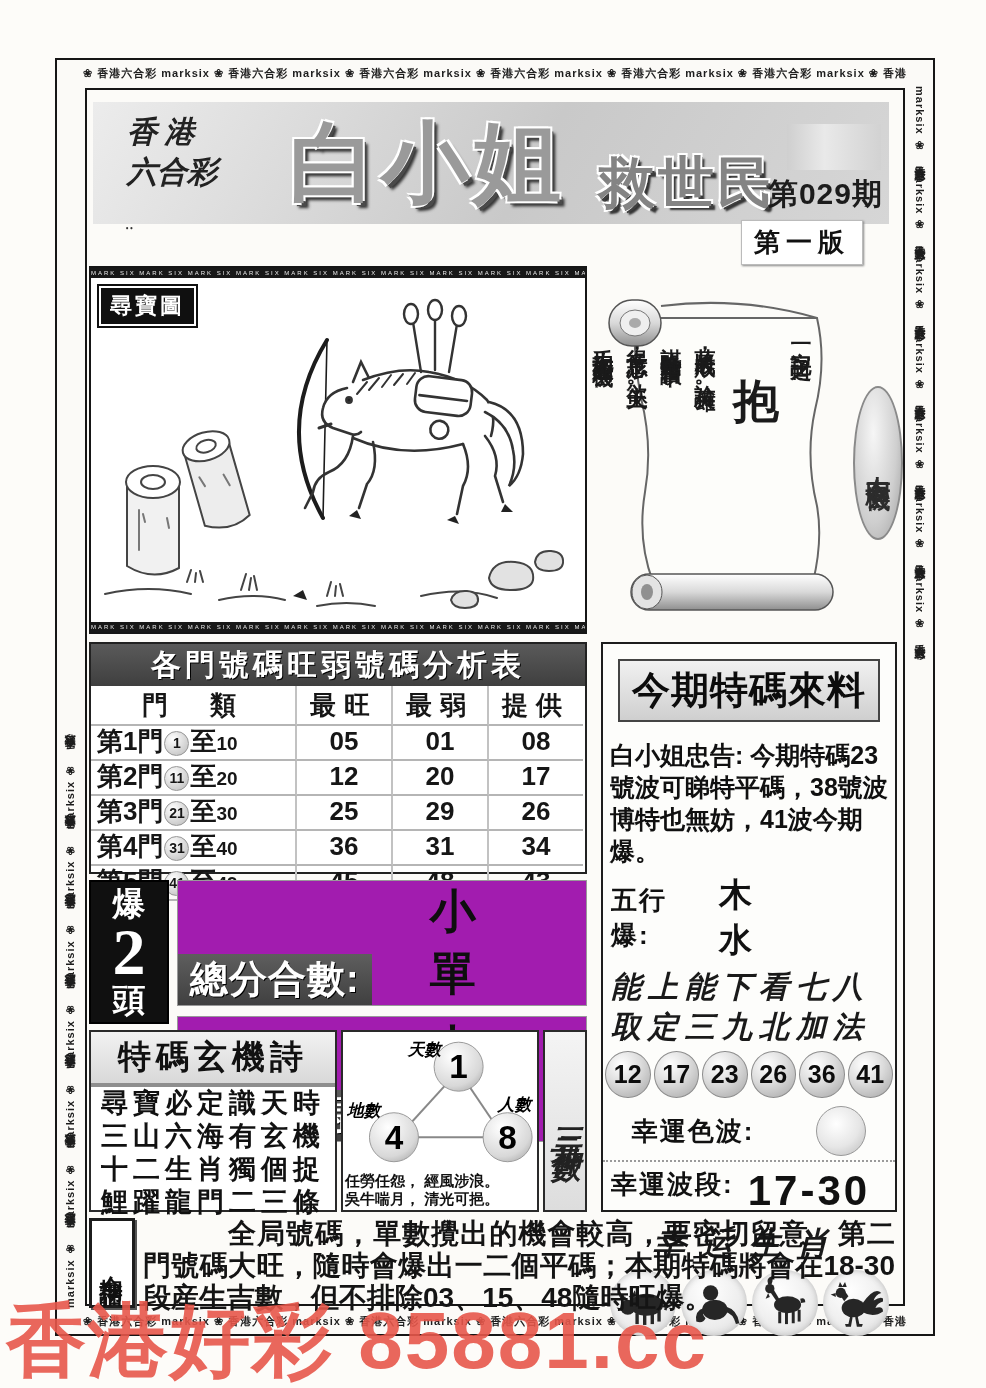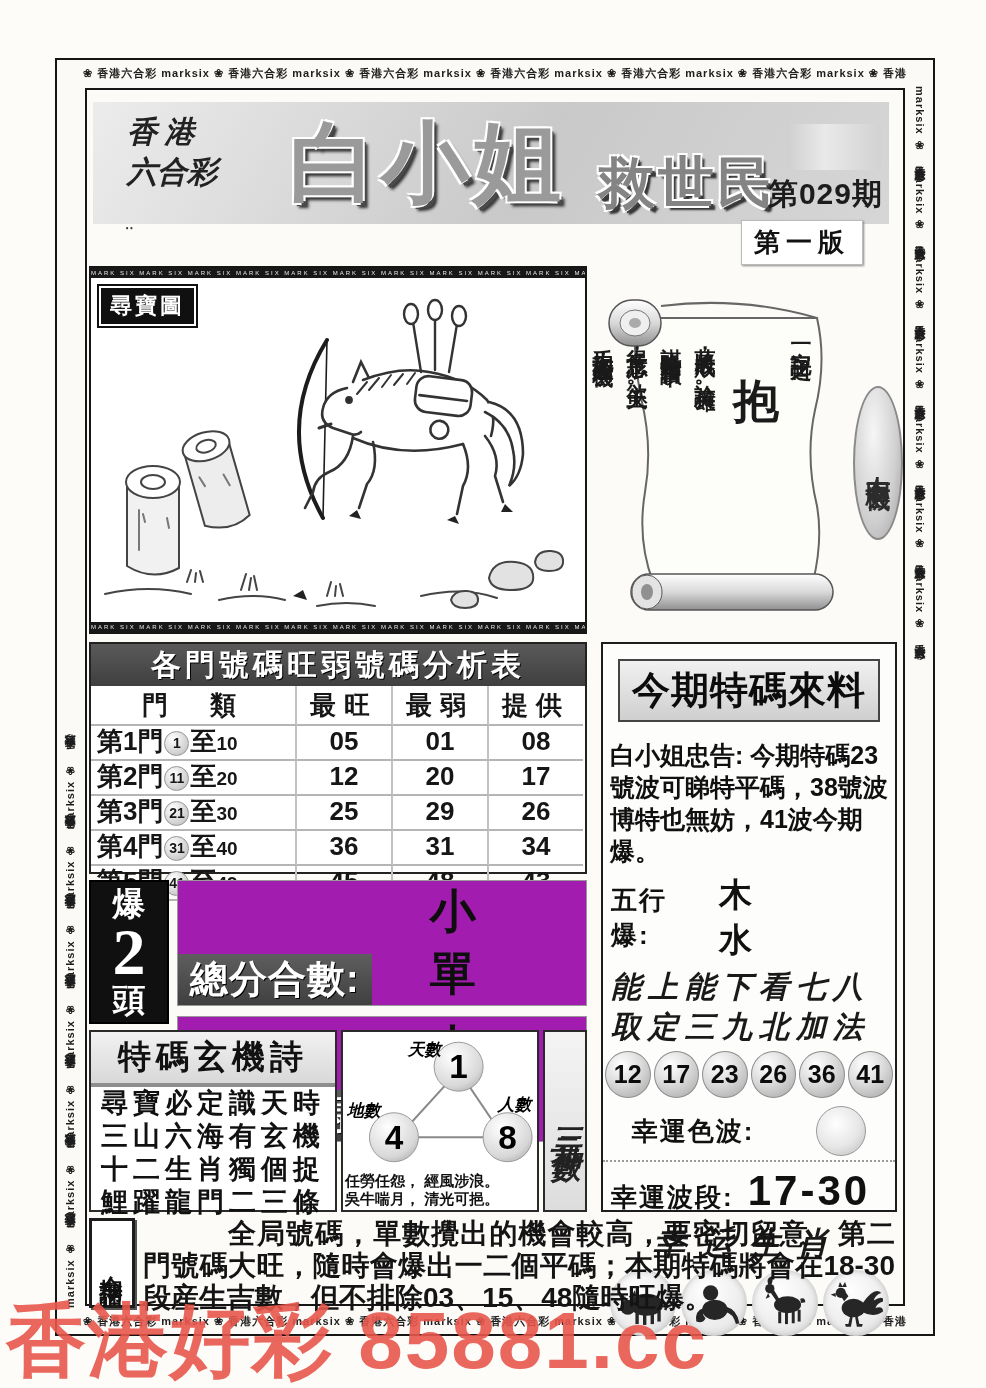--- a/index.html
+++ b/index.html
@@ -94,21 +94,21 @@
   .splabel{font-size:26px;font-weight:bold;letter-spacing:2px;}
   .spval{font-size:33px;font-weight:bold;letter-spacing:26px;margin-left:18px;}
   .hand{font-family:"Liberation Serif",serif;font-style:italic;font-weight:bold;font-size:30px;letter-spacing:7px;
         line-height:40px;padding-left:8px;color:#1a1a1a;white-space:nowrap;}
   .ballrow{display:flex;justify-content:center;gap:3px;padding:4px 2px;}
   .ball{width:45px;height:45px;border-radius:50%;background:radial-gradient(circle at 35% 28%,#ffffff,#dcdcdc 45%,#a3a3a3);
         border:1px solid #8d8d8d;display:flex;align-items:center;justify-content:center;font-size:25px;font-weight:bold;color:#0c0c0c;}
   .wavrow{display:flex;align-items:center;padding:4px 8px;justify-content:center;}
   .wavball{width:48px;height:48px;border-radius:50%;margin-left:62px;
            background:radial-gradient(circle at 40% 35%,#ffffff,#e6e6e6 55%,#b9b9b9);border:1px solid #999;}
-  .rangerow{display:flex;align-items:flex-end;padding:5px 8px;border-top:2px dotted #9a9a9a;}
+  .rangerow{display:flex;align-items:flex-start;padding:5px 8px;border-top:2px dotted #9a9a9a;}
   .rangeval{font-size:42px;font-weight:bold;letter-spacing:3px;margin-left:14px;}
   .zodtitle{text-align:center;font-family:"Liberation Serif",serif;font-style:italic;font-weight:bold;
             font-size:32px;letter-spacing:16px;padding:2px 0;color:#1a1a1a;}
   .zodrow{display:flex;justify-content:space-around;padding:2px 4px;}
   .zod{width:66px;height:66px;border-radius:50%;background:radial-gradient(circle at 40% 32%,#ffffff,#ececec 60%,#d3d3d3);
        display:flex;align-items:center;justify-content:center;box-shadow:inset 0 0 6px #bbb;}
 
   
   .evalbox{position:absolute;left:2px;top:1128px;width:806px;height:90px;display:flex;gap:8px;}
   .evallabel{width:40px;border:3px solid #1c1c1c;background:#fff;display:flex;align-items:center;justify-content:center;box-shadow:2px 2px 0 #555;}

